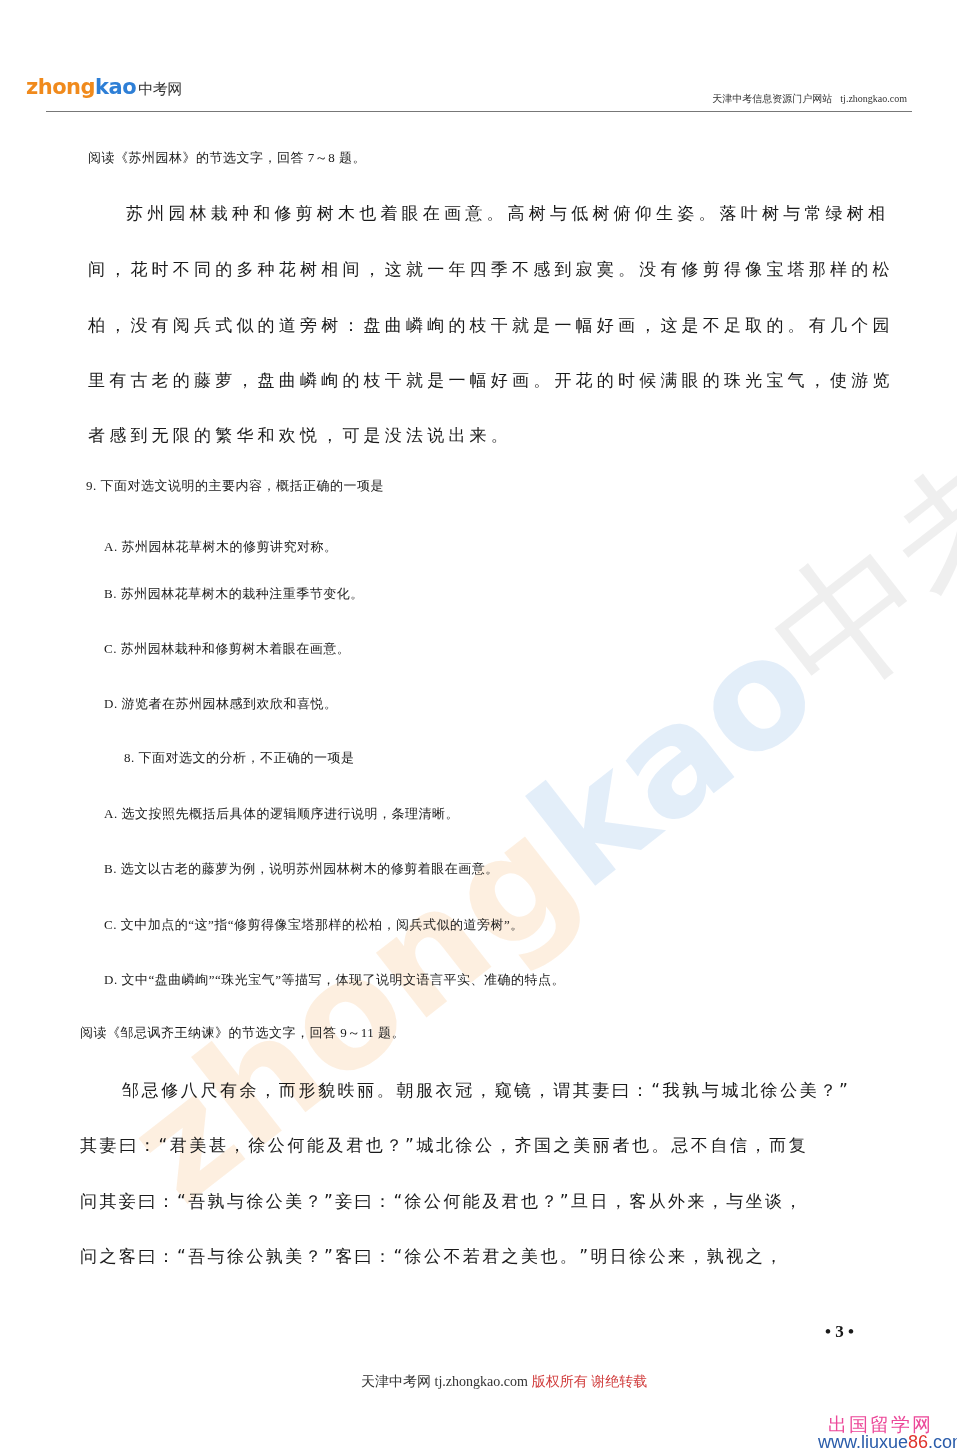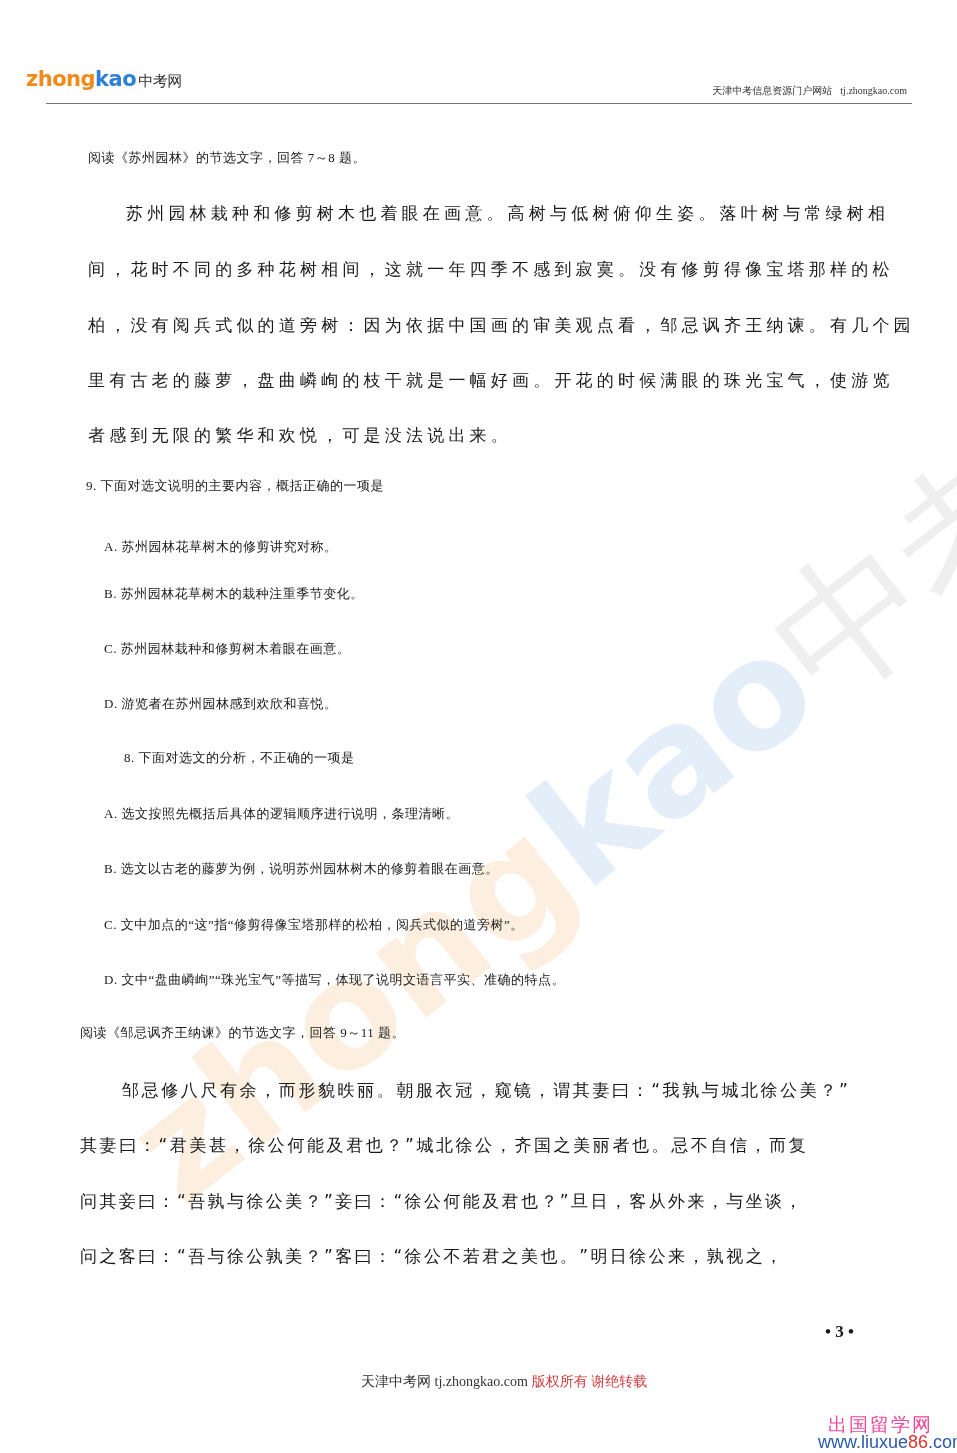--- a/index.html
+++ b/index.html
@@ -1,21 +1,21 @@
 <!DOCTYPE html>
 <html><head>
   <meta charset="utf-8">
   <style>
     html, body { margin: 0; padding: 0; background: #ffffff; }
     body {
       width: 957px; height: 1453px; position: relative; overflow: hidden;
       font-family: "DejaVu Serif", "Liberation Serif", serif;
       color: #1a1a1a;
     }
-    .header { position: absolute; left: 0; top: 0; width: 957px; height: 110px; }
+    .header { position: absolute; left: 0; top: 8px; width: 957px; height: 110px; }
     .logo {
       position: absolute; left: 26px; top: 66px;
       font-family: "DejaVu Sans", "Liberation Sans", sans-serif;
       font-weight: bold; font-size: 21px; letter-spacing: -0.5px;
       line-height: 26px;
     }
     .logo .zhong { color: #f08a1c; }
     .logo .kao { color: #2e7fd6; }
     .logo .cn { color: #333; font-weight: normal; font-size: 15px; margin-left: 2px; }
     .header-right {
@@ -76,21 +76,21 @@
   <div class="wm" style="left:20px; top:960px; font-size:150px;">
     <span class="z">zhong</span><span class="k">kao</span><span class="c">中考网</span>
   </div>
 </div>
 
 <div class="content">
   <div class="line q" style="left:88px; top:146px;">阅读《苏州园林》的节选文字，回答 7～8 题。</div>
 
   <div class="line para-line" style="left:126px; top:201px;">苏州园林栽种和修剪树木也着眼在画意。高树与低树俯仰生姿。落叶树与常绿树相</div>
   <div class="line para-line" style="left:88px; top:257px;">间，花时不同的多种花树相间，这就一年四季不感到寂寞。没有修剪得像宝塔那样的松</div>
-  <div class="line para-line" style="left:88px; top:313px;">柏，没有阅兵式似的道旁树：因为依据中国画的审美观点看，邹忌讽齐王纳谏。有几个园</div>
+  <div class="line para-line" style="left:88px; top:313px;">柏，没有阅兵式似的道旁树：盘曲嶙峋的枝干就是一幅好画，这是不足取的。有几个园</div>
   <div class="line para-line" style="left:88px; top:368px;">里有古老的藤萝，盘曲嶙峋的枝干就是一幅好画。开花的时候满眼的珠光宝气，使游览</div>
   <div class="line para-line" style="left:88px; top:423px;">者感到无限的繁华和欢悦，可是没法说出来。</div>
 
   <div class="line q" style="left:86px; top:474px;">9. 下面对选文说明的主要内容，概括正确的一项是</div>
   <div class="line q" style="left:104px; top:527px;margin-top:8px;">A. 苏州园林花草树木的修剪讲究对称。</div>
   <div class="line q" style="left:104px; top:582px;">B. 苏州园林花草树木的栽种注重季节变化。</div>
   <div class="line q" style="left:104px; top:637px;">C. 苏州园林栽种和修剪树木着眼在画意。</div>
   <div class="line q" style="left:104px; top:692px;">D. 游览者在苏州园林感到欢欣和喜悦。</div>
 
   <div class="line q" style="left:84px; top:746px;margin-left:40px;">8. 下面对选文的分析，不正确的一项是</div>

